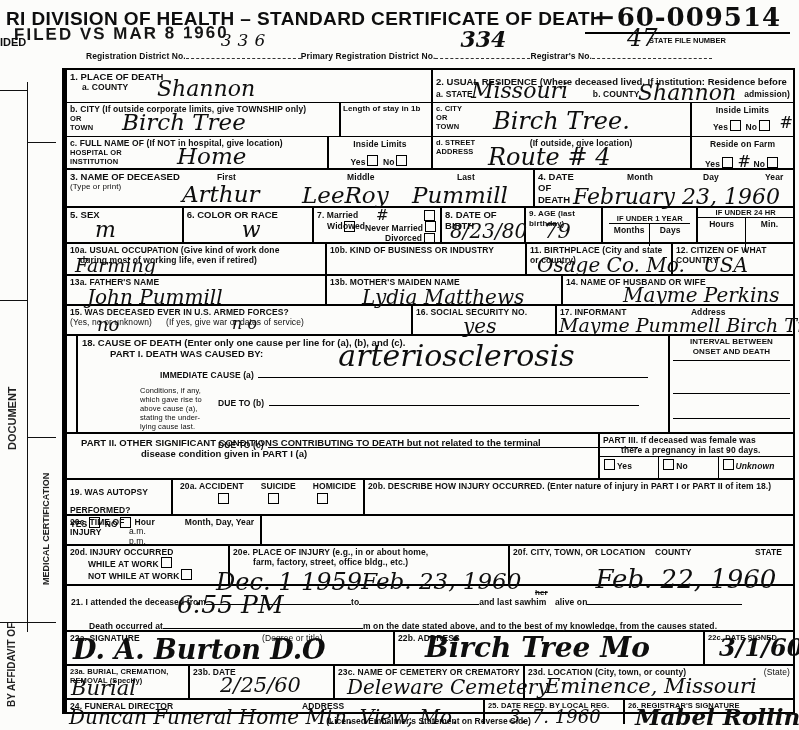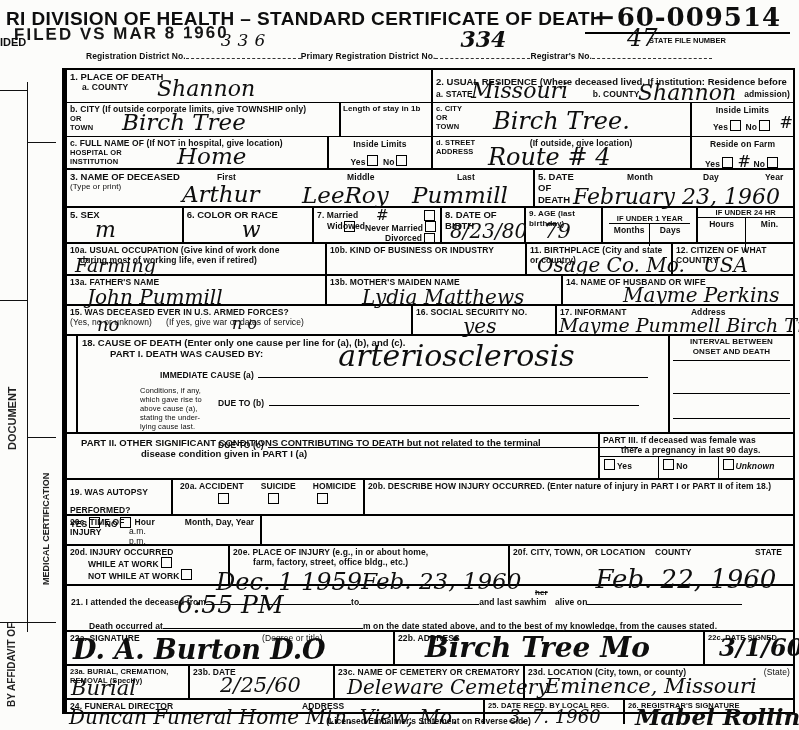--- a/index.html
+++ b/index.html
@@ -159,21 +159,21 @@
           <span class="lbl" style="position:absolute;left:150px;top:2px;font-weight:bold;">First</span>
           <span class="lbl" style="position:absolute;left:280px;top:2px;">Middle</span>
           <span class="lbl" style="position:absolute;left:390px;top:2px;">Last</span>
         </div>
         <span class="hw hwv" style="left:115px;top:13px;font-size:23px;">Arthur</span>
         <span class="hw hwv" style="left:235px;top:14px;font-size:23px;">LeeRoy</span>
         <span class="hw hwv" style="left:345px;top:14px;font-size:23px;">Pummill</span>
       </div>
       <div class="c" style="flex:1;">
         <div style="display:flex;">
-          <span class="lbl9 pre">5.  DATE
+          <span class="lbl9 pre">4.  DATE
 OF
 DEATH</span>
           <span class="lbl" style="position:absolute;left:92px;top:2px;">Month</span>
           <span class="lbl" style="position:absolute;left:168px;top:2px;">Day</span>
           <span class="lbl" style="position:absolute;left:230px;top:2px;">Year</span>
         </div>
         <span class="hw hwv" style="left:38px;top:16px;font-size:22px;">February 23, 1960</span>
       </div>
     </div>
 

